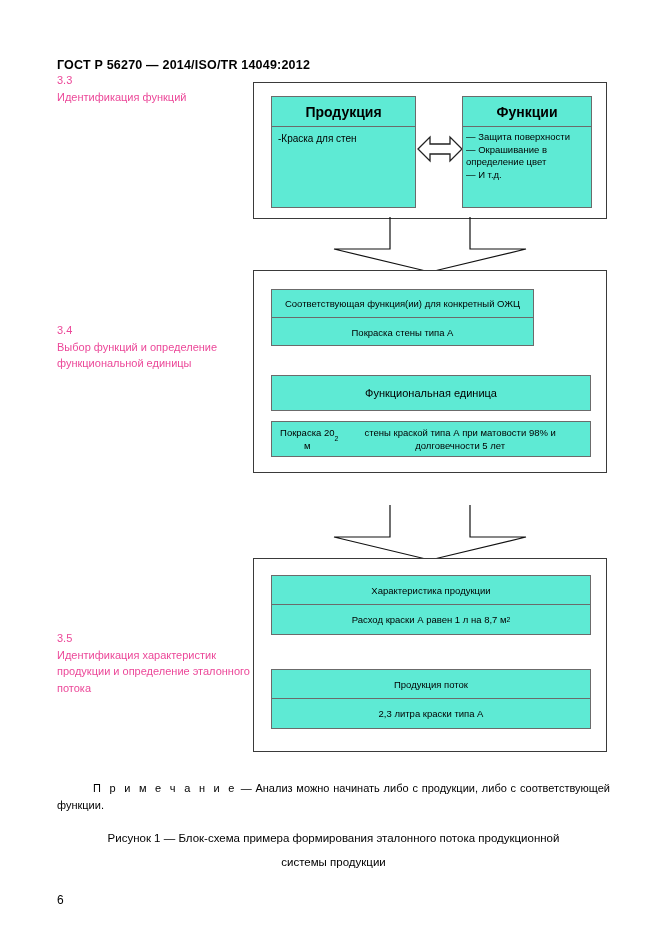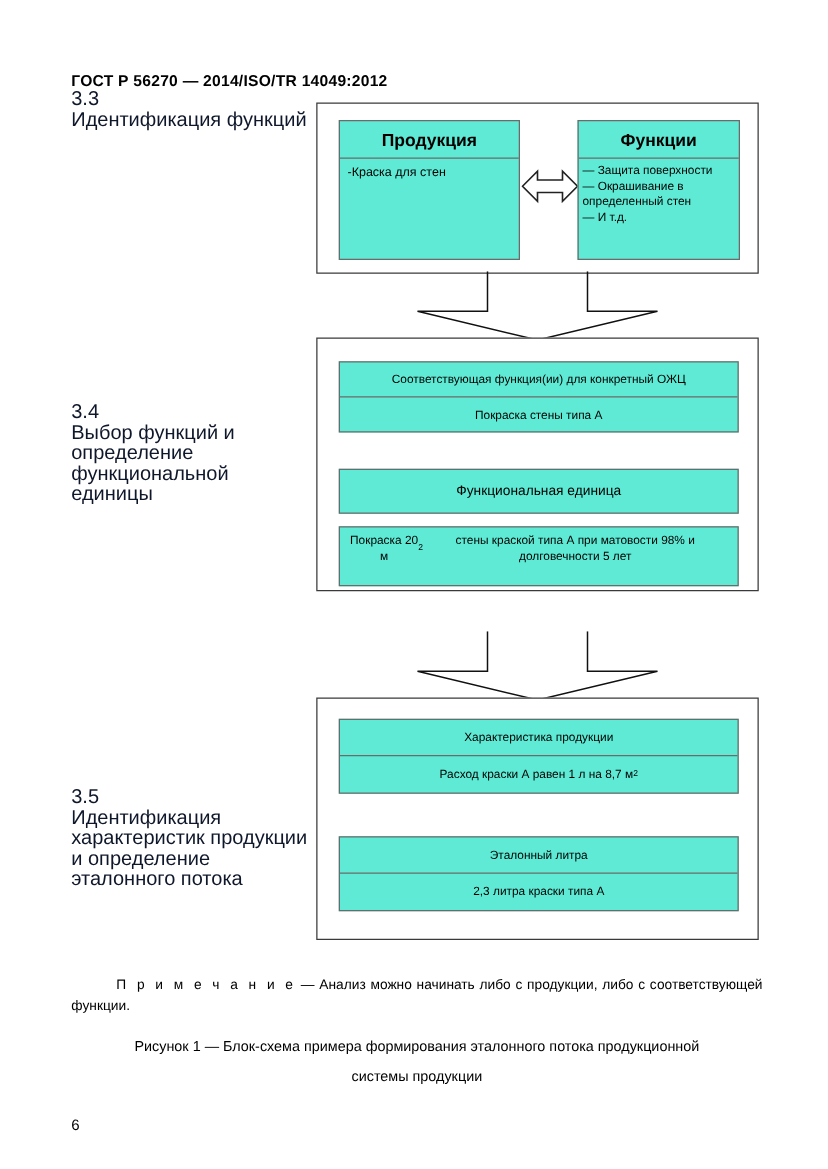--- a/index.html
+++ b/index.html
@@ -31,23 +31,23 @@
     letter-spacing: 0.2px;
     white-space: nowrap;
     margin-top: 20px;
   }
 
   
   .section-label {
     position: absolute;
     left: 57px;
     width: 195px;
-    font-size: 16px;
+    font-size: 11px;
     line-height: 16.5px;
-    color: #0f172a;
+    color: #ec4899;
   }
   .section-label .num { display: block; }
   .section-label .txt { display: block; }
 
   #label-3-3 { top: 72px; }
   #label-3-4 { top: 322px; }
   #label-3-5 { top: 630px; }
 
   
   .diagram {
@@ -128,38 +128,38 @@
   .dbl-arrow {
     position: absolute;
     left: 163px;
     top: 48px;
     width: 46px;
     height: 36px;
   }
 
   
   #node-func-choice {
-    left: 17px; top: 18px; width: 320px; height: 57px;
+    left: 17px; top: 18px; width: 263px; height: 57px;
   }
   #node-func-choice .node-head,
   #node-func-choice .node-body {
     height: 28px;
     font-size: 9.5px;
   }
 
   #node-unit {
     left: 17px; top: 104px; width: 320px; height: 36px;
   }
   #node-unit .node-body {
     height: 34px;
     font-size: 11px;
   }
 
   #node-unit-value {
-    left: 17px; top: 150px; width: 320px; height: 48px;
+    left: 17px; top: 150px; width: 320px; height: 36px;
   }
   #node-unit-value .node-body {
     height: 34px;
     font-size: 9.5px;
     line-height: 13px;
     padding: 0 8px;
   }
 
   
   #node-char {
@@ -256,21 +256,21 @@
       </div>
 
       <svg class="dbl-arrow" viewBox="0 0 46 36">
         <polygon points="1,18 13,6 13,13 33,13 33,6 45,18 33,30 33,23 13,23 13,30" fill="#ffffff" stroke="#222222" stroke-width="1.3" stroke-linejoin="miter"></polygon>
       </svg>
 
       <div class="node" id="node-functions">
         <div class="node-head">Функции</div>
         <div class="node-body">
           <div>— Защита поверхности</div>
-          <div>— Окрашивание в определенный стен</div>
+          <div>— Окрашивание в определение цвет</div>
           <div>— И т.д.</div>
         </div>
       </div>
     </div>
 
     <svg class="connector" id="connector-1" viewBox="0 0 354 56" preserveAspectRatio="none">
       <polyline points="137,0 137,32 81,32 177,55 273,32 217,32 217,0" fill="none" stroke="#111111" stroke-width="1.2" stroke-linejoin="miter"></polyline>
     </svg>
 
     <div class="group-frame" id="frame-2">
@@ -301,21 +301,21 @@
 
       <div class="node" id="node-char">
         <div class="node-head">Характеристика продукции</div>
         <div class="node-body">
           <span>Расход краски А равен 1 л на 8,7 м</span>
             <sup>2</sup>
         </div>
       </div>
 
       <div class="node" id="node-ref">
-        <div class="node-head">Эталонный литра</div>
+        <div class="node-head">Продукция поток</div>
         <div class="node-body">2,3 литра краски типа А</div>
       </div>
     </div>
   </div>
 
   <div class="note">
     <span class="note-word">П р и м е ч а н и е</span>
     <span>—</span>
     <span>Анализ можно начинать либо с продукции, либо с соответствующей функции.</span>
   </div>

